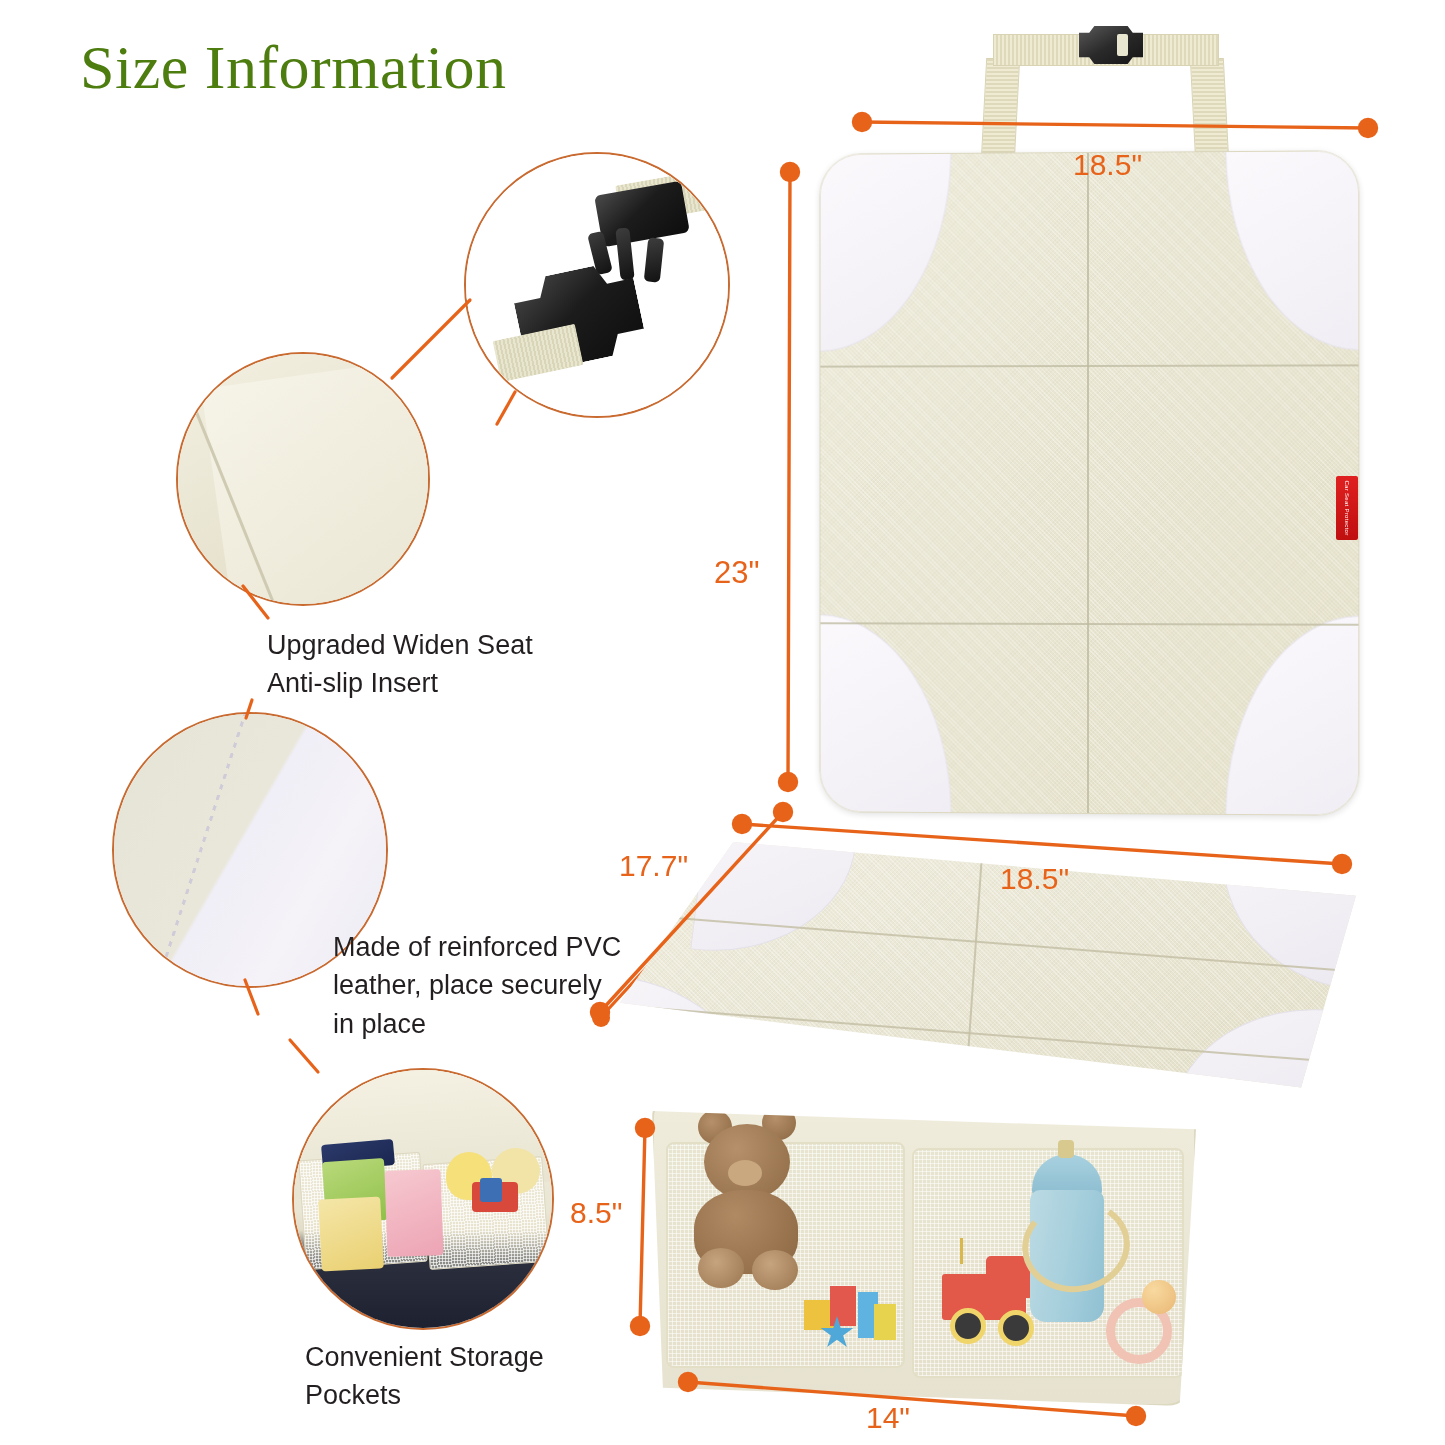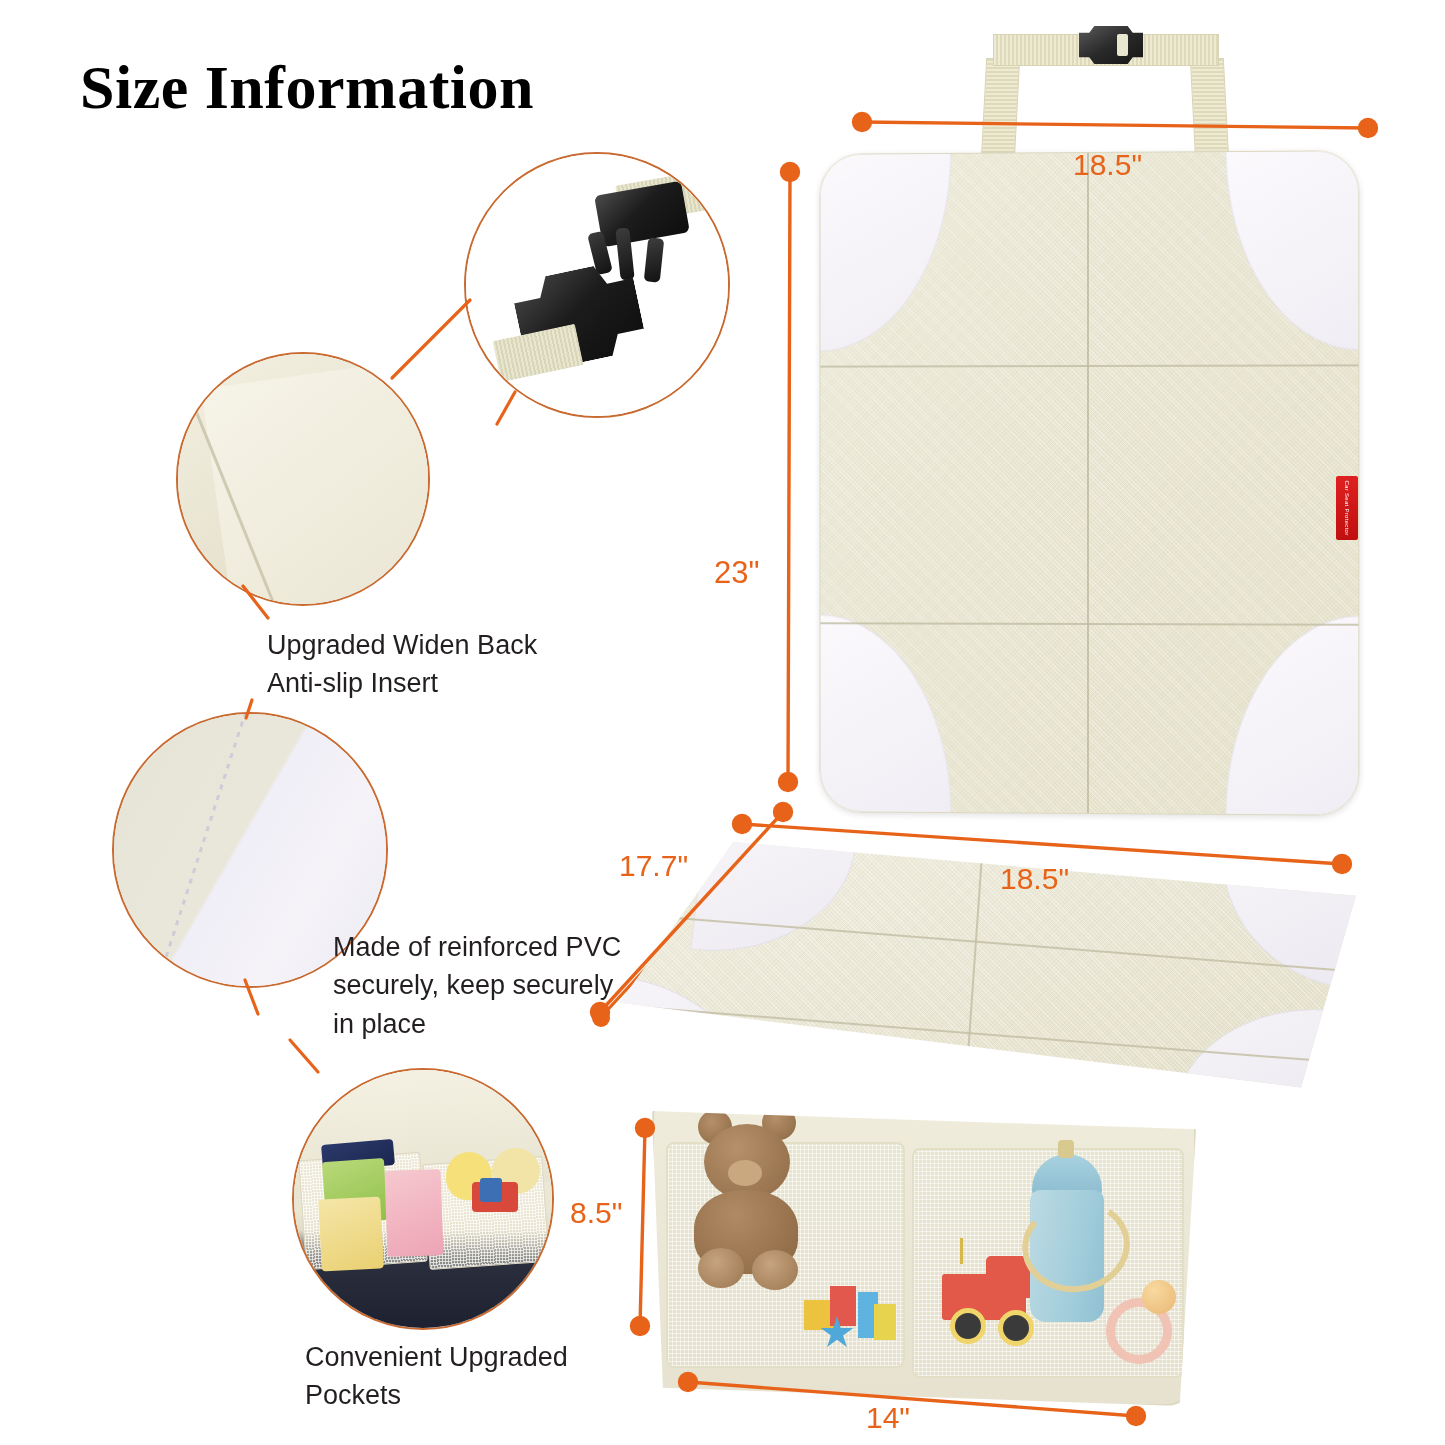--- a/index.html
+++ b/index.html
@@ -2,23 +2,23 @@
 <html><head>
 <meta charset="utf-8">
 <style>
   html,body{margin:0;padding:0;background:#ffffff;}
   body{width:1445px;height:1445px;position:relative;overflow:hidden;
        font-family:"Liberation Sans",sans-serif;}
   .root{position:absolute;inset:0;}
 
   
   .title{
-    position:absolute;left:80px;top:52px;
+    position:absolute;left:80px;top:32px;
     font-family:"Liberation Serif",serif;
-    font-weight:bold;font-size:62px;color:#000000;
+    font-weight:normal;font-size:62px;color:#4d7c0f;
     letter-spacing:0.5px;white-space:nowrap;
   }
 
   
   .callout{
     position:absolute;color:#231f20;font-size:27px;line-height:1.42;
     font-family:"Liberation Sans",sans-serif;white-space:pre-line;
   }
   #callout-headrest{left:489px;top:436px;}
   #callout-antislip{left:267px;top:626px;}
@@ -443,21 +443,21 @@
     </g>
   </svg>
 
   <div class="dim" id="dim-top-width">18.5"</div>
   <div class="dim" id="dim-height">23"</div>
   <div class="dim" id="dim-depth">17.7"</div>
   <div class="dim" id="dim-base-width">18.5"</div>
   <div class="dim" id="dim-pocket-height">8.5"</div>
   <div class="dim" id="dim-bottom-width">14"</div>
 
-  <div class="callout" id="callout-antislip">Upgraded Widen Back
+  <div class="callout" id="callout-antislip">Upgraded Widen Seat
 Anti-slip Insert</div>
   <div class="callout" id="callout-pvc">Made of reinforced PVC
-securely,  keep securely
+leather,  place securely
 in place</div>
-  <div class="callout" id="callout-pockets">Convenient Upgraded
+  <div class="callout" id="callout-pockets">Convenient Storage
 Pockets</div>
 
 </div>
 
 </body></html>

